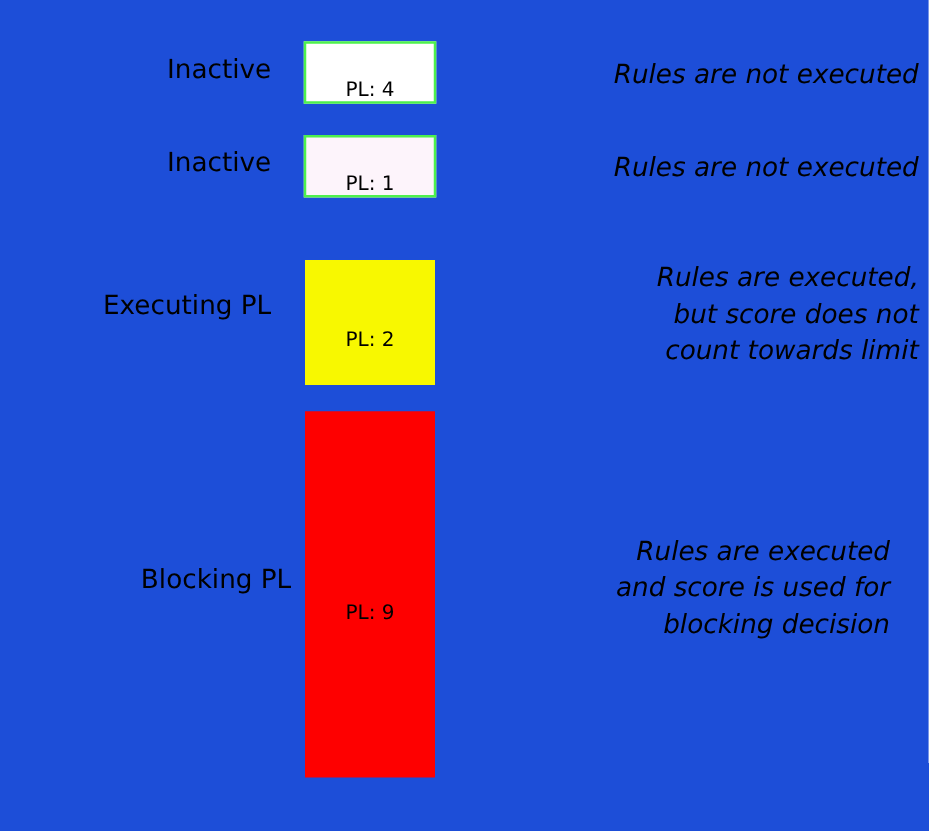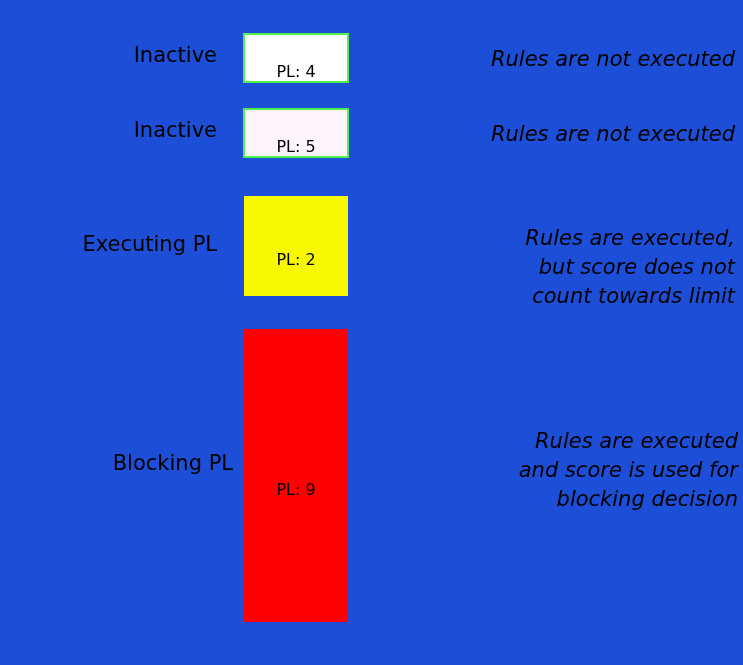--- a/index.html
+++ b/index.html
@@ -72,48 +72,48 @@
   #desc-pl4  { left: 395px; top: 45px;  width: 340px; }
 
   
   #label-pl3 { left: 0px;   top: 120px; width: 217px; }
   #box-pl3   { left: 243px; top: 108px; width: 106px; height: 50px;
                background: #fdf4fb; border: 2px solid #4df04d; }
   #desc-pl3  { left: 395px; top: 120px; width: 340px; }
 
   
   #label-pl2 { left: 0px;   top: 234px; width: 217px; }
-  #box-pl2   { left: 244px; top: 196px; width: 104px; height: 100px;
+  #box-pl2   { left: 244px; top: 208px; width: 104px; height: 100px;
                background: #f8f800; border: 0; }
-  #desc-pl2  { left: 395px; top: 224px; width: 340px; }
+  #desc-pl2  { left: 395px; top: 208px; width: 340px; }
 
   
   #label-pl1 { left: 16px;   top: 453px; width: 217px; }
   #box-pl1   { left: 244px; top: 329px; width: 104px; height: 293px;
                background: #fe0000; border: 0; }
   #box-pl1 .pl-box-text { position: relative; top: 0px; }
-  #desc-pl1  { left: 398px; top: 427px; width: 340px; }
+  #desc-pl1  { left: 372px; top: 427px; width: 340px; }
 </style>
 </head>
 <body>
 
 <div id="canvas">
 
   <div class="status-label" id="label-pl4">Inactive</div>
 
   <div class="pl-box" id="box-pl4">
     <span class="pl-box-text">PL: 4</span>
   </div>
 
   <div class="desc" id="desc-pl4">Rules are not executed</div>
 
   <div class="status-label" id="label-pl3">Inactive</div>
 
   <div class="pl-box" id="box-pl3">
-    <span class="pl-box-text">PL: 5</span>
+    <span class="pl-box-text">PL: 1</span>
   </div>
 
   <div class="desc" id="desc-pl3">Rules are not executed</div>
 
   <div class="status-label" id="label-pl2">Executing PL</div>
 
   <div class="pl-box" id="box-pl2">
     <span class="pl-box-text">PL: 2</span>
   </div>
 

